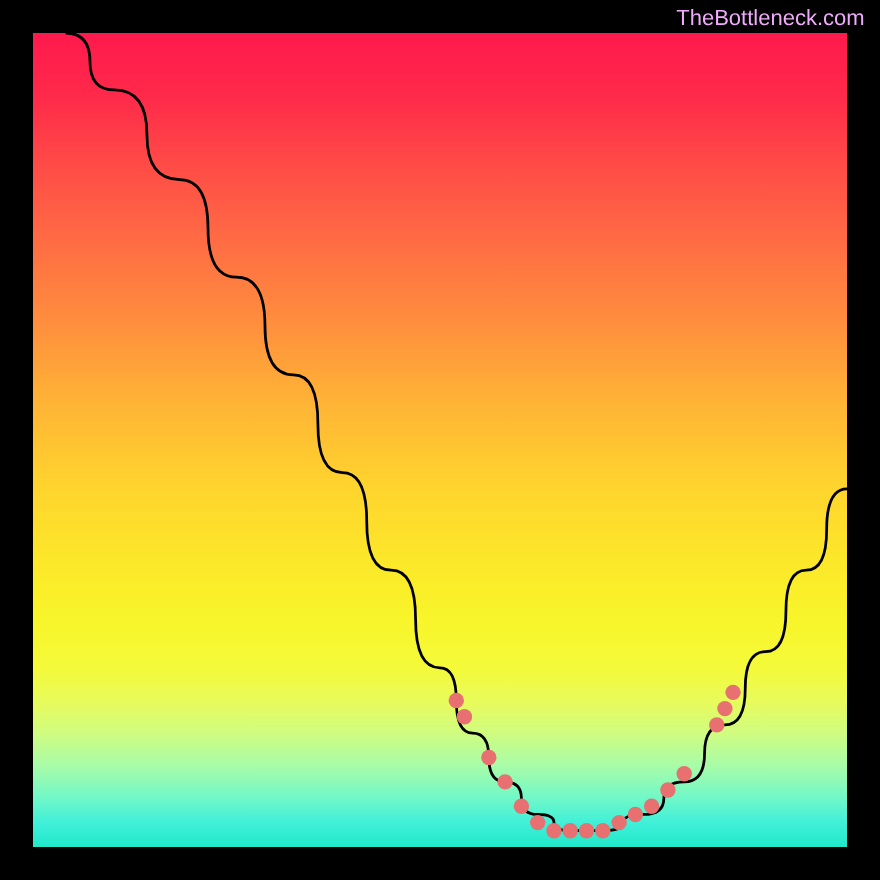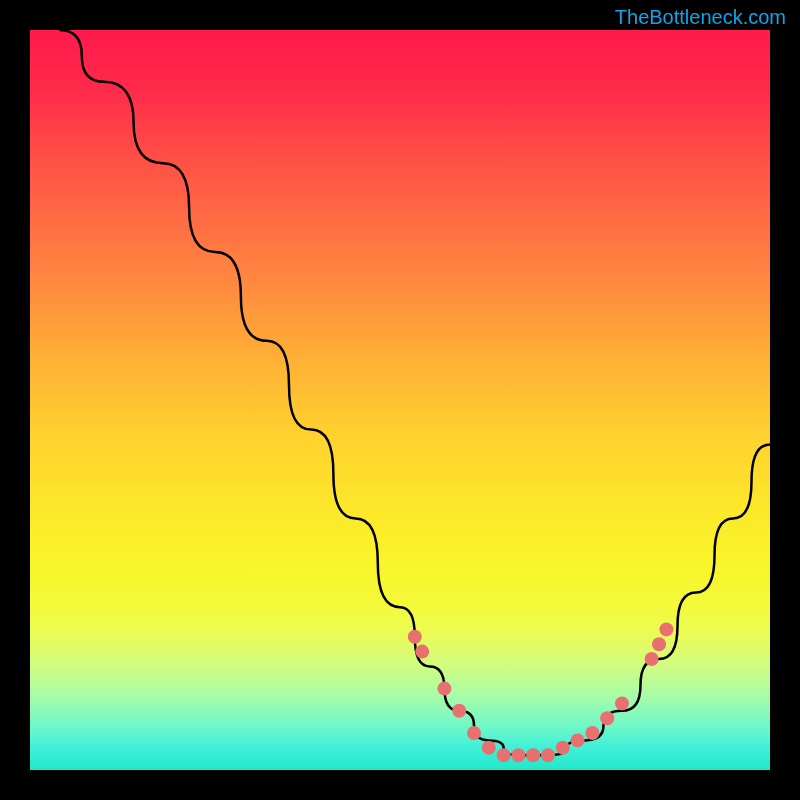--- a/index.html
+++ b/index.html
@@ -7,21 +7,21 @@
     width: 800px;
     height: 800px;
     background: #000;
     position: relative;
     font-family: Arial, sans-serif;
   }
   .watermark {
     position: absolute;
     top: 6px;
     right: 14px;
-    color: #0ea5e9;
+    color: #f0abfc;
     font-size: 20px;
     font-weight: 500;
     z-index: 10;
   }
   .plot-area {
     position: absolute;
     left: 30px;
     top: 30px;
     width: 740px;
     height: 740px;

